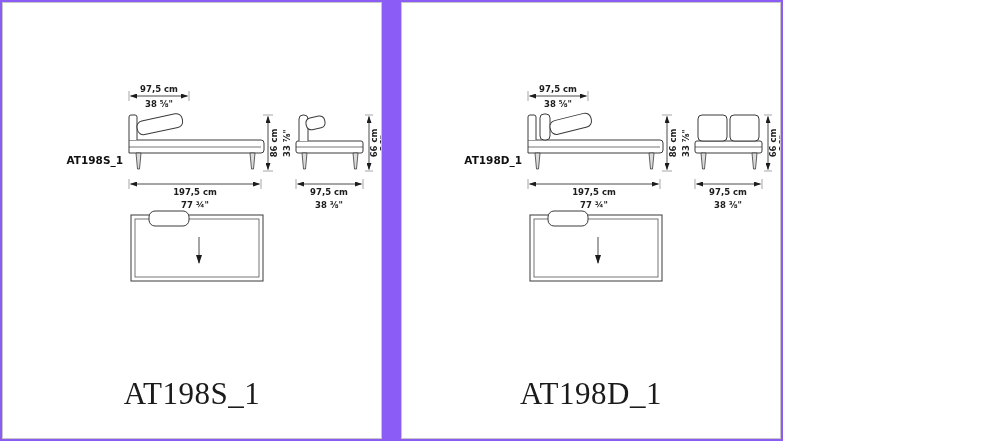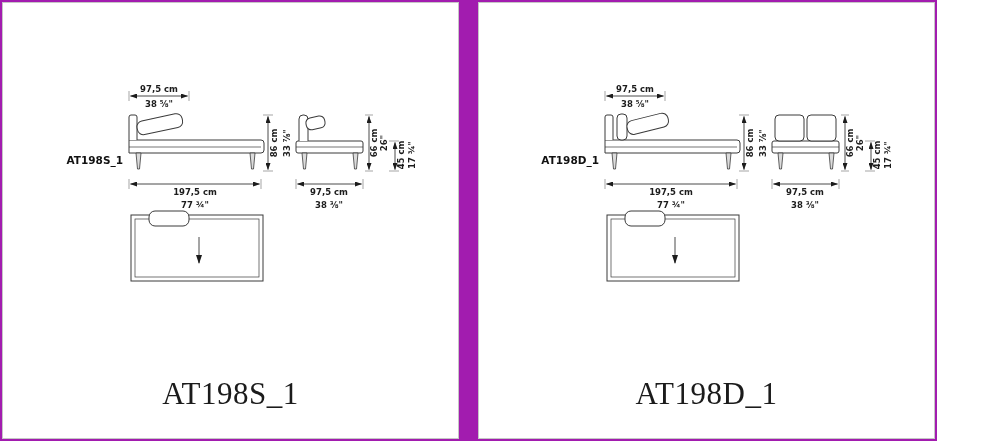--- a/index.html
+++ b/index.html
@@ -1,18 +1,18 @@
 <!DOCTYPE html>
 <html><head>
 <meta charset="utf-8">
 <style>
   html,body{margin:0;padding:0;background:#ffffff;}
   .page{
-    width:937px;height:441px;box-sizing:border-box;
-    display:flex;gap:19px;padding:2px;background:#a21caf;
+    width:783px;height:441px;box-sizing:border-box;
+    display:flex;gap:19px;padding:2px;background:#8b5cf6;
     font-family:"DejaVu Sans",sans-serif;
   }
   .panel{
     flex:1;position:relative;background:#ffffff;
     border:1px solid #c6c6c6;overflow:hidden;
   }
   .diagram{display:block;}
   .panel-title{
     position:absolute;left:0;right:0;bottom:26px;
     text-align:center;

